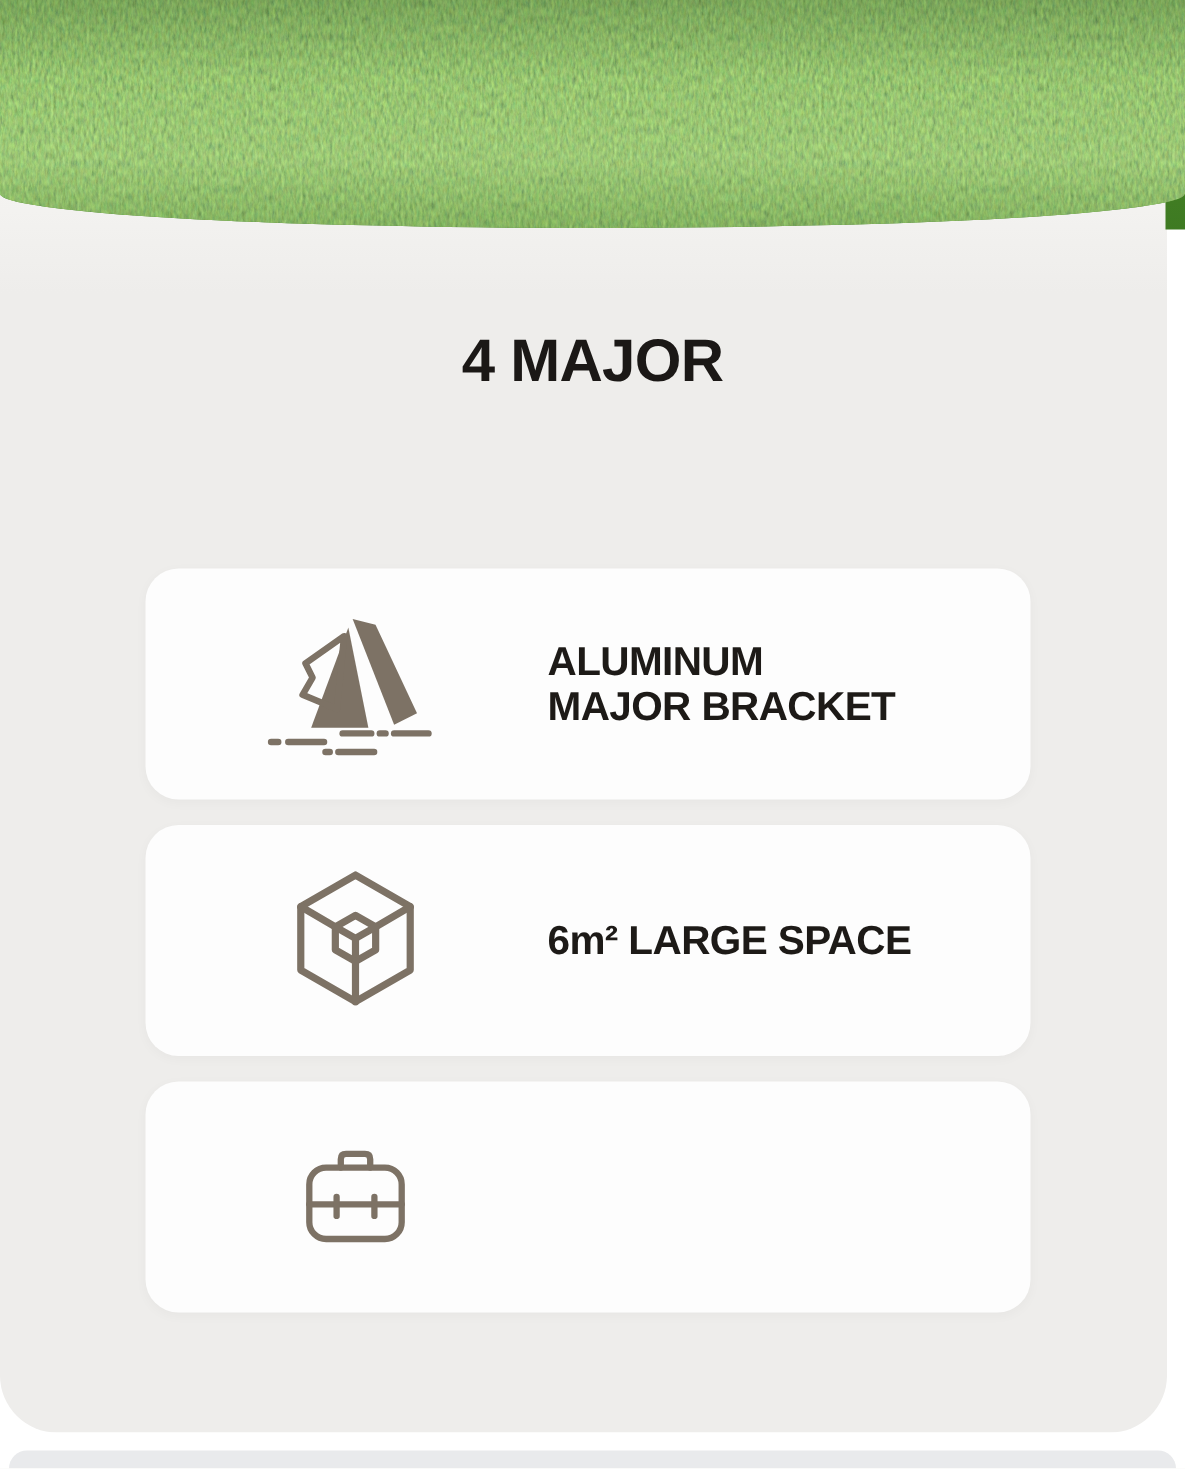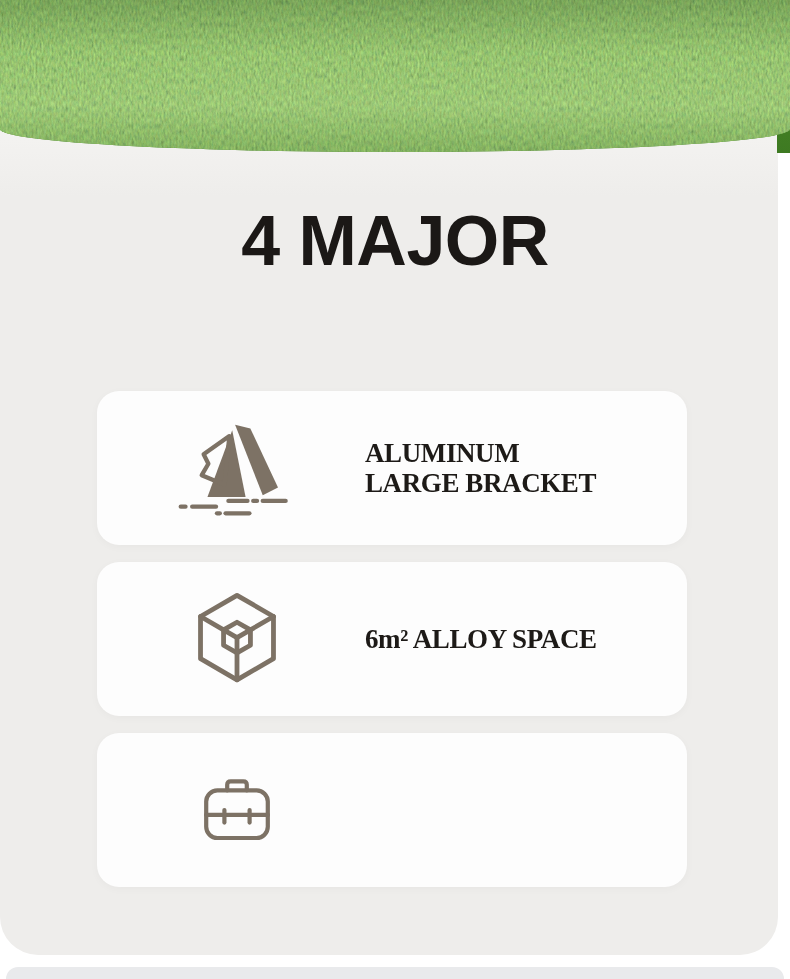--- a/index.html
+++ b/index.html
@@ -47,25 +47,25 @@
     border-radius:0 0 38px 38px;
   }
   .panel::before{
     content:"";position:absolute;top:0;left:0;right:0;height:90px;
     background:linear-gradient(180deg,#f6f5f3,var(--panel-bg));
   }
   
   .title{
     position:absolute;top:205px;left:0;width:790px;z-index:4;
     text-align:center;
-    font-size:70px;font-weight:700;line-height:73px;letter-spacing:-.5px;
+    font-size:40px;font-weight:700;line-height:73px;letter-spacing:-.5px;
     color:var(--title-color);
   }
   
-  .cards{position:absolute;top:391px;left:97px;width:590px;z-index:4;font-family:Liberation Serif, serif;}
+  .cards{position:absolute;top:379px;left:97px;width:590px;z-index:4;}
   .card{
     width:590px;height:154px;
     background:var(--card-bg);
     border-radius:22px;
     margin-bottom:17px;
     display:flex;align-items:center;
     box-shadow:0 2px 8px rgba(0,0,0,.03);
   }
   .card-icon{
     width:130px;margin-left:75px;
@@ -127,38 +127,38 @@
               <path d="M92 88 H116"></path>
             <path d="M6 94 H11"></path>
               <path d="M18 94 H43"></path>
             <path d="M44 101 H47"></path>
               <path d="M53 101 H78"></path>
           </g>
         </svg>
       </div>
       <div class="card-text">
         <span>ALUMINUM</span>
-        <span>LARGE BRACKET</span>
+        <span>MAJOR BRACKET</span>
       </div>
     </div>
 
     <div class="card">
       <div class="card-icon">
         <svg width="96" height="101" viewBox="0 0 100 104" fill="none" stroke="currentColor" stroke-width="5" stroke-linejoin="round" stroke-linecap="round" aria-hidden="true">
           <path d="M50 6 L88 28 L88 72 L50 94 L12 72 L12 28 Z"></path>
           <path d="M12 28 L36 42"></path>
           <path d="M88 28 L64 42"></path>
           <path d="M50 34 L64 42 L64 58 L50 66 L36 58 L36 42 Z"></path>
           <path d="M36 42 L50 50 L64 42"></path>
           <path d="M50 50 V66"></path>
           <path d="M50 66 V94"></path>
         </svg>
       </div>
       <div class="card-text">
-        <span>6m² ALLOY SPACE</span>
+        <span>6m² LARGE SPACE</span>
       </div>
     </div>
 
     <div class="card">
       <div class="card-icon">
         <svg width="70" height="68" viewBox="0 0 100 96" fill="none" stroke="currentColor" stroke-width="6" stroke-linecap="round" aria-hidden="true">
           <path d="M36 20 V12 Q36 7 41 7 H59 Q64 7 64 12 V20"></path>
           <rect x="6" y="20" width="88" height="68" rx="16"></rect>
           <path d="M6 55 H94"></path>
           <path d="M32 48 V66"></path>

